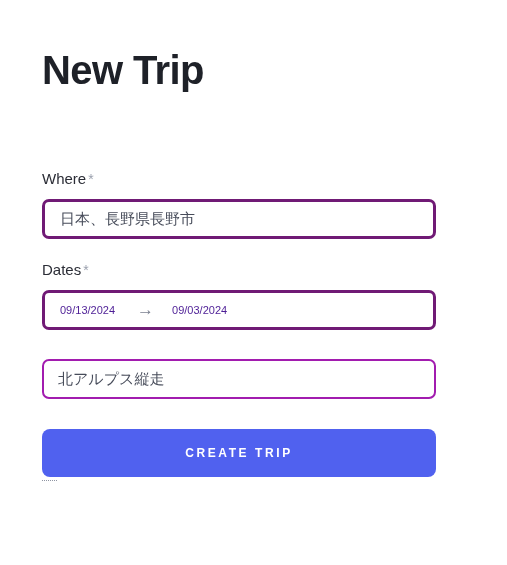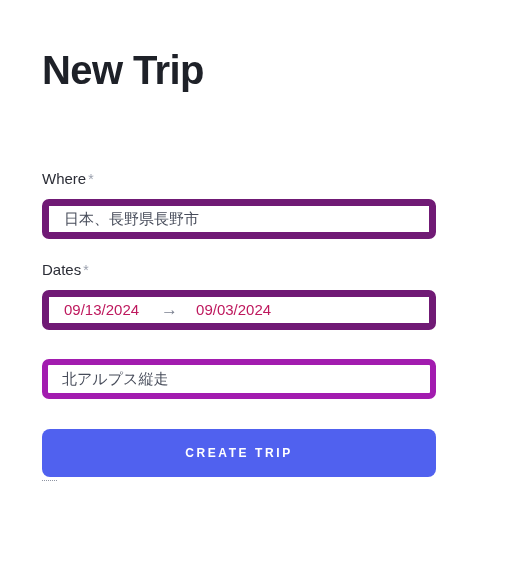--- a/index.html
+++ b/index.html
@@ -59,32 +59,32 @@
   .req-star {
     color: #9aa0ad;
     font-size: 14px;
     margin-left: 2px;
   }
 
   .text-input {
     box-sizing: border-box;
     width: 394px;
     height: 40px;
-    border: 7px solid #701a75;
+    border: 3px solid #701a75;
     border-radius: 7px;
     background: #ffffff;
     display: flex;
     align-items: center;
     padding: 0 15px;
     font-size: 15px;
     color: #474c5a;
   }
 
   .text-input.focused {
-    border: 6px solid #a21caf;
+    border: 2px solid #a21caf;
     padding: 0 14px;
   }
 
   .input-value {
     font-size: 15px;
     color: #474c5a;
     line-height: 20px;
     white-space: nowrap;
   }
 
@@ -102,22 +102,22 @@
     height: 0;
     border-bottom: 1px dotted #8f95a3;
   }
 
   .date-row {
     display: flex;
     align-items: center;
     width: 100%;
   }
   .date-value {
-    font-size: 15px;
-    color: #be185d;
+    font-size: 11px;
+    color: #4c1d95;
     line-height: 20px;
     white-space: nowrap;
   }
   .date-arrow {
     color: #7b8190;
     font-size: 17px;
     line-height: 20px;
     margin: 0 18px 0 22px;
     display: inline-block;
   }

